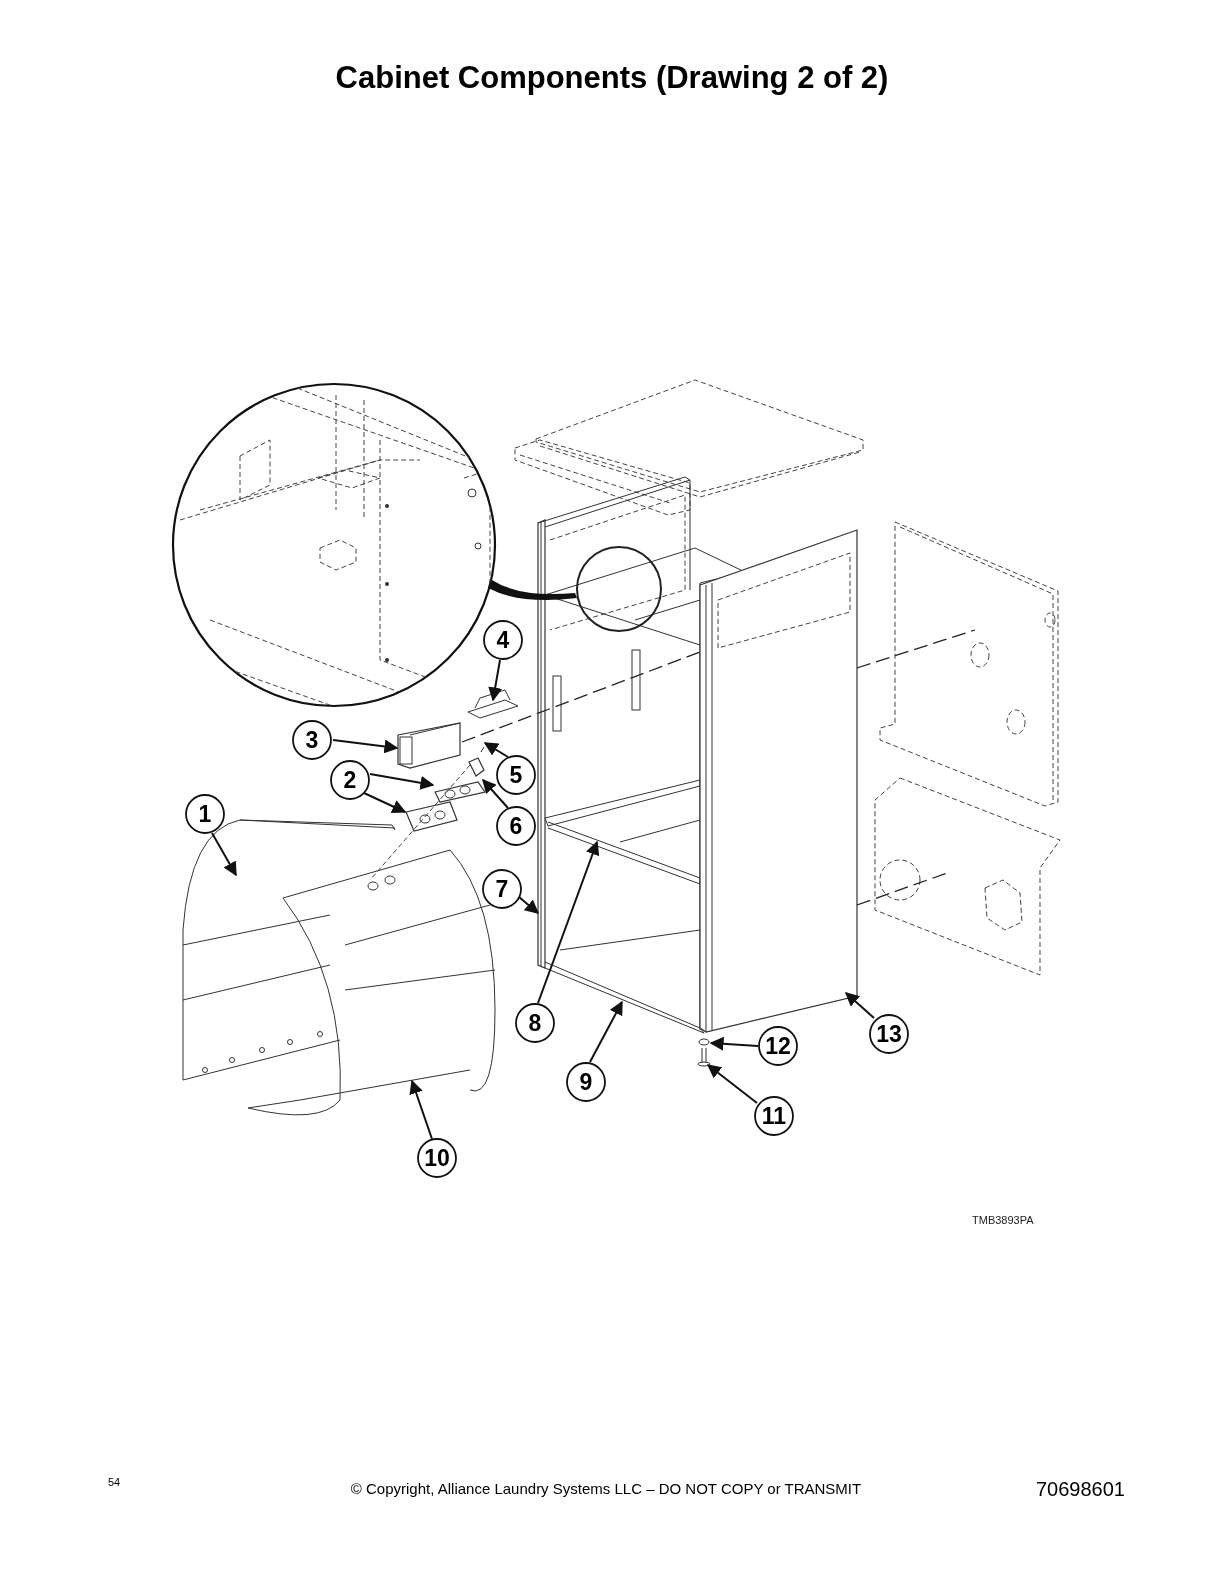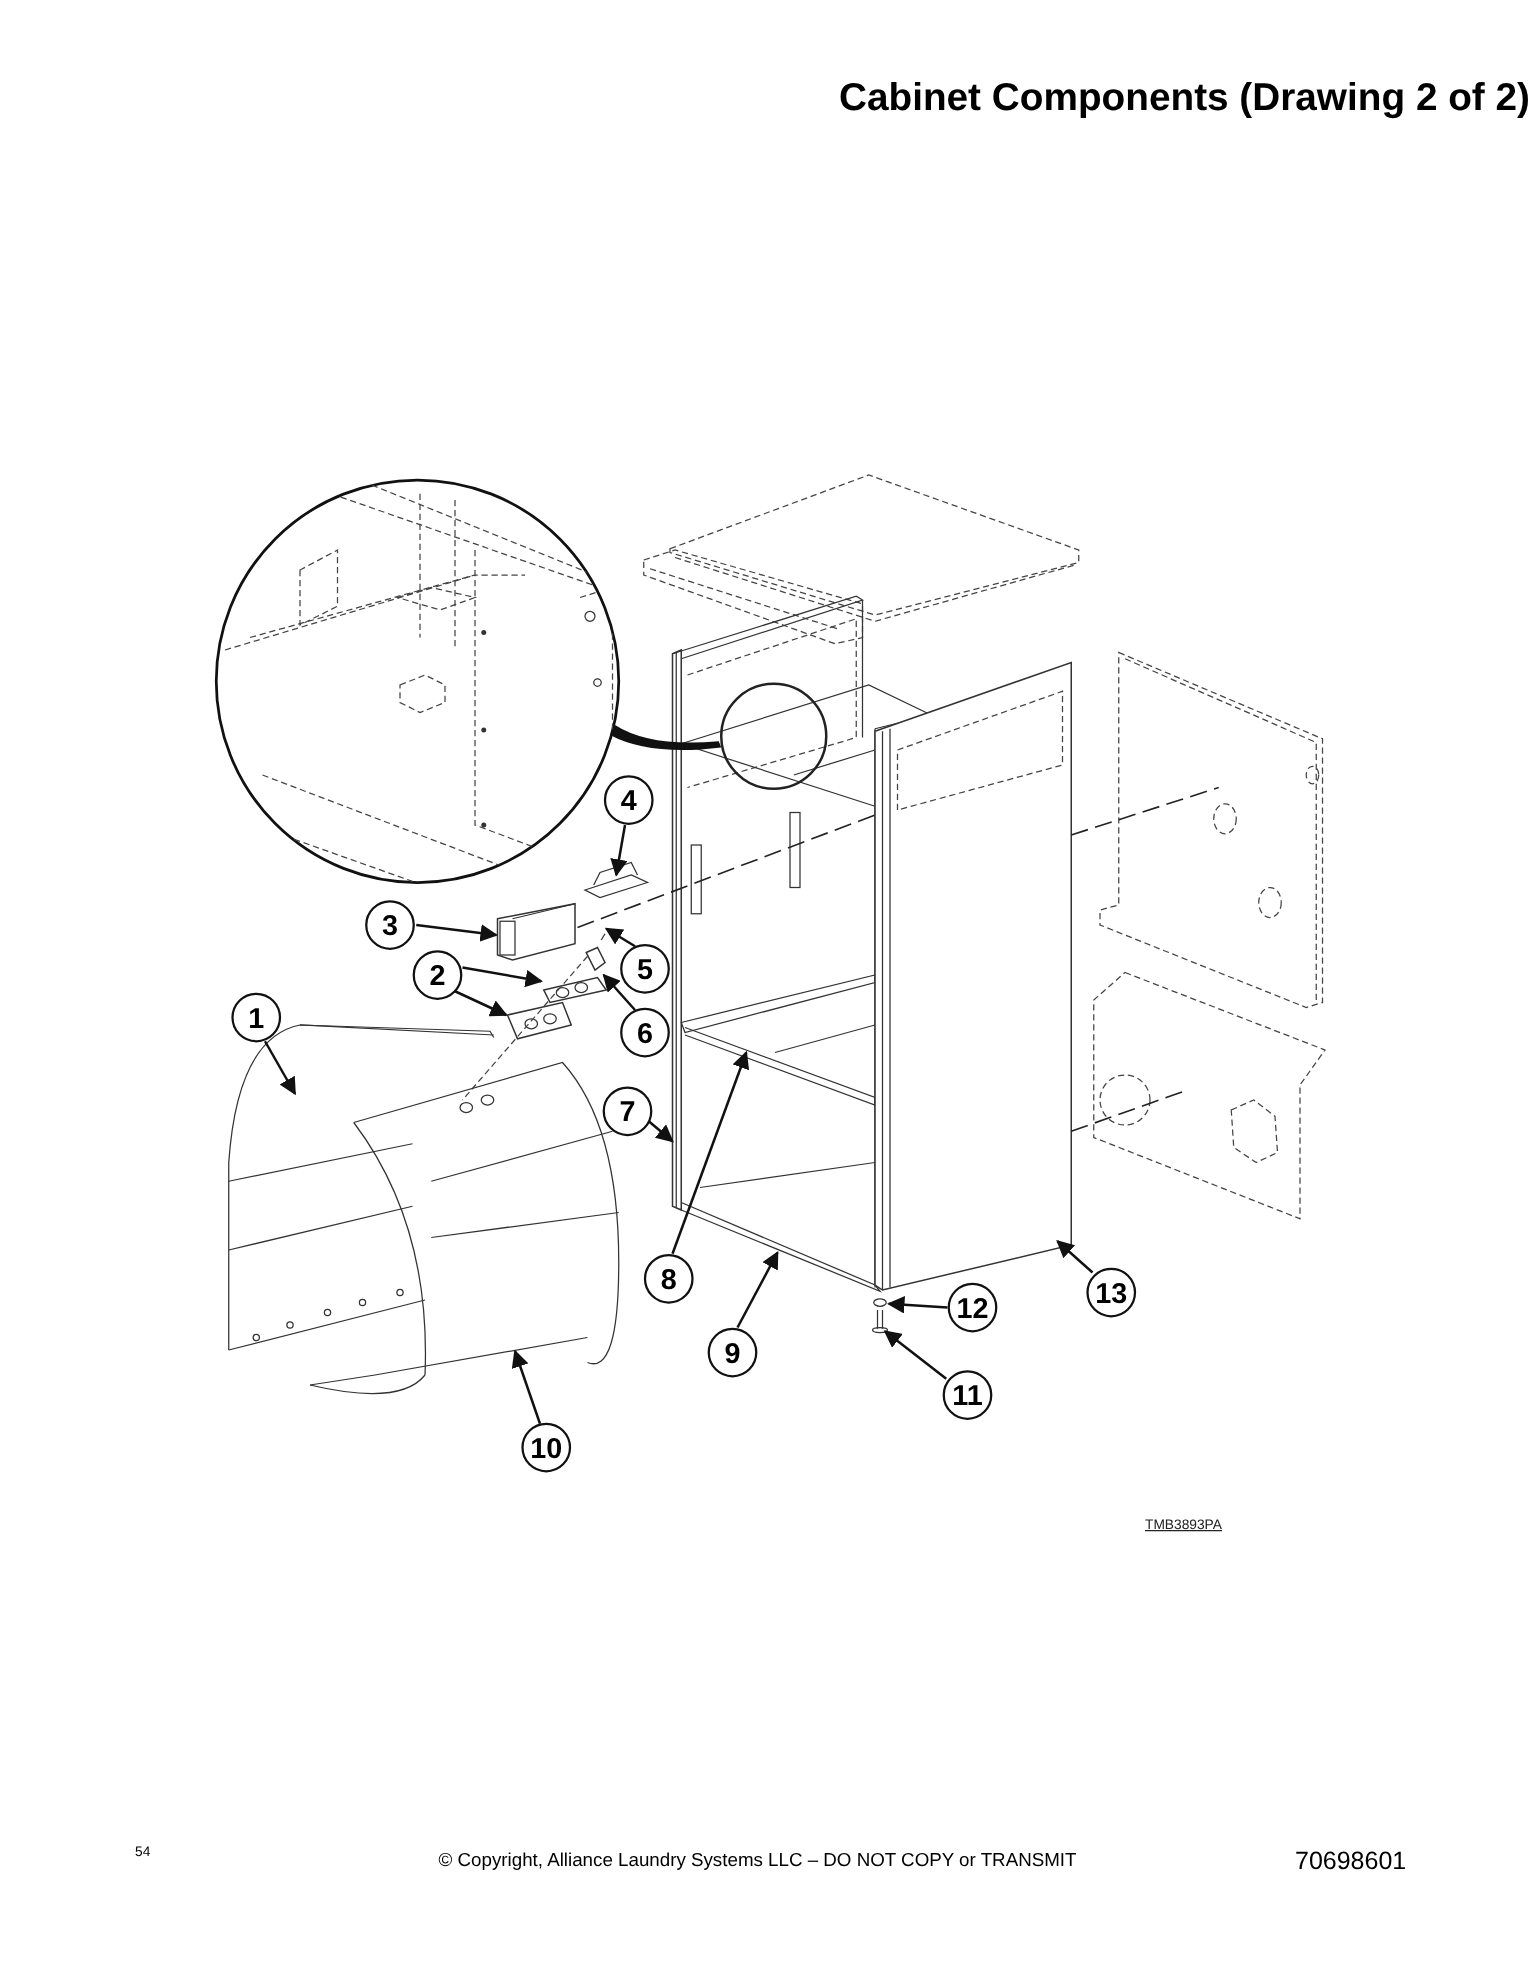--- a/index.html
+++ b/index.html
@@ -1,23 +1,23 @@
 <!DOCTYPE html>
 <html><head>
 <meta charset="utf-8">
 <style>
   html, body { margin: 0; padding: 0; background: #ffffff; }
   body { width: 1224px; height: 1584px; position: relative; overflow: hidden;
          font-family: "Liberation Sans", sans-serif; color: #000; }
-  .title { position: absolute; left: 0; width: 1224px; top: 60px; text-align: right;
+  .title { position: absolute; left: 0; width: 1224px; top: 60px; text-align: center;
            font-size: 31px; font-weight: bold; letter-spacing: 0px; }
   .drawing { position: absolute; left: 0; top: 0; width: 1224px; height: 1584px; }
   .drawing svg { width: 1224px; height: 1584px; }
   .callout-text { font-family: "Liberation Sans", sans-serif; font-weight: bold; font-size: 23px; }
-  .ref-code { position: absolute; left: 916px; top: 1214px; font-size: 11px; color: #222; text-decoration: underline; }
+  .ref-code { position: absolute; left: 972px; top: 1214px; font-size: 11px; color: #222; }
   .page-num { position: absolute; left: 108px; top: 1476px; font-size: 11px; }
   .copyright { position: absolute; left: 0; width: 1212px; text-align: center; top: 1480px; font-size: 15px; }
   .doc-num { position: absolute; left: 1036px; top: 1478px; font-size: 20px; }
   .thin { stroke: #333; stroke-width: 1; fill: none; }
   .dash { stroke: #444; stroke-width: 1; fill: none; stroke-dasharray: 5 3; }
   .ldash { stroke: #222; stroke-width: 1.3; fill: none; stroke-dasharray: 14 6; }
   .panel { stroke: #333; stroke-width: 1.2; fill: #fff; }
   .arrow { stroke: #111; stroke-width: 2; fill: none; }
 </style>
 </head>

